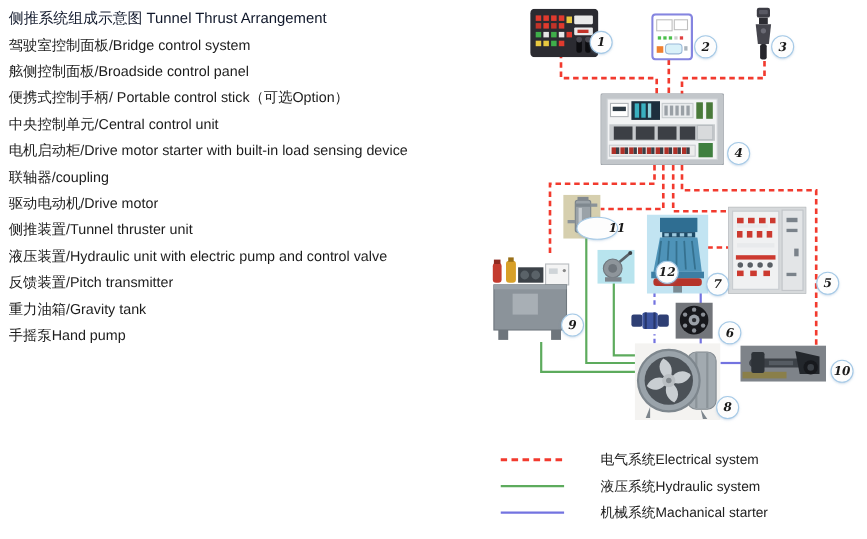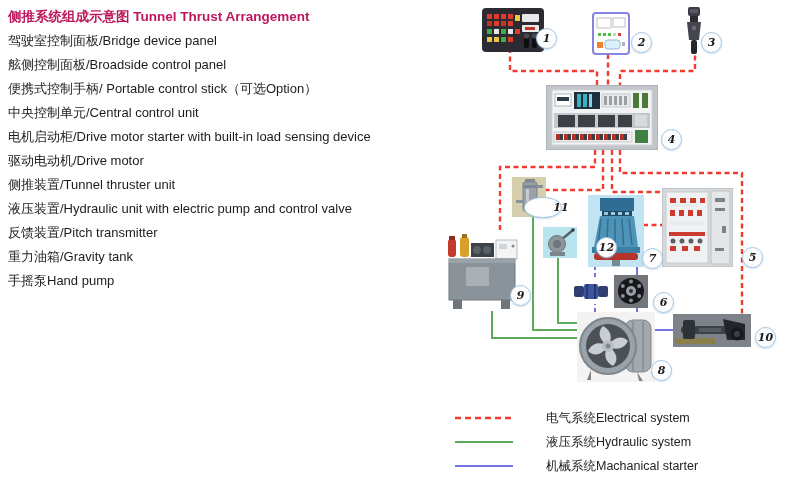--- a/index.html
+++ b/index.html
@@ -3,21 +3,21 @@
 <meta charset="utf-8">
 <style>
   * { margin:0; padding:0; box-sizing:border-box; }
   html,body { width:788px; height:490px; background:#ffffff; overflow:hidden;
     font-family:"Liberation Sans","DejaVu Sans",sans-serif; }
   #stage { position:relative; width:788px; height:490px; background:#fff; }
 
   
   #parts-list { position:absolute; left:8px; top:5px; width:450px; }
   #parts-list .line { height:24px; line-height:24px; font-size:13px; color:#1c1c1c; white-space:nowrap; }
-  #parts-list .title { font-weight:700; font-size:13.5px; color:#be185d; }
+  #parts-list .title { font-weight:400; font-size:13.5px; color:#0f172a; }
 
   
   #wires { position:absolute; left:0; top:0; z-index:1; }
 
   
   .device { position:absolute; z-index:2; }
   .device svg { display:block; }
 
   
   .badge { position:absolute; z-index:3; width:21px; height:21px; border-radius:50%;
@@ -32,25 +32,26 @@
   .legend-swatch { width:58px; margin-right:7px; flex:0 0 58px; }
   .legend-label { font-size:12.5px; color:#222; white-space:nowrap;padding-left:26px; }
 </style>
 </head>
 <body>
 
 <div id="stage">
 
   <div id="parts-list">
     <div class="line title">侧推系统组成示意图 Tunnel Thrust Arrangement</div>
-    <div class="line">驾驶室控制面板/Bridge device panel</div>
+    <div class="line">驾驶室控制面板/Bridge control system</div>
     <div class="line">舷侧控制面板/Broadside control panel</div>
     <div class="line">便携式控制手柄/ Portable control stick（可选Option）</div>
     <div class="line">中央控制单元/Central control unit</div>
     <div class="line">电机启动柜/Drive motor starter with built-in load sensing device</div>
+    <div class="line">联轴器/coupling</div>
     <div class="line">驱动电动机/Drive motor</div>
     <div class="line">侧推装置/Tunnel thruster unit</div>
     <div class="line">液压装置/Hydraulic unit with electric pump and control valve</div>
     <div class="line">反馈装置/Pitch transmitter</div>
     <div class="line">重力油箱/Gravity tank</div>
     <div class="line">手摇泵Hand pump</div>
   </div>
 
   <svg id="wires" width="788" height="490">
 

